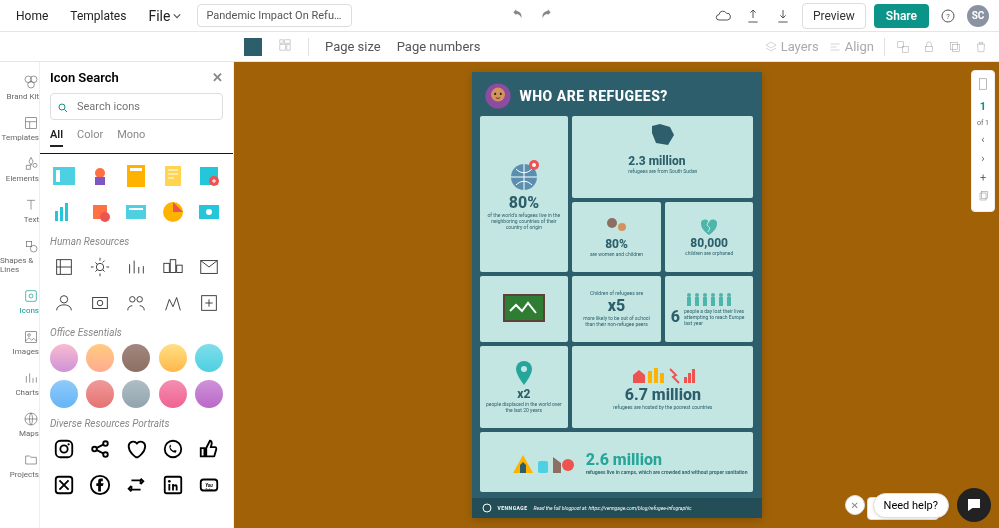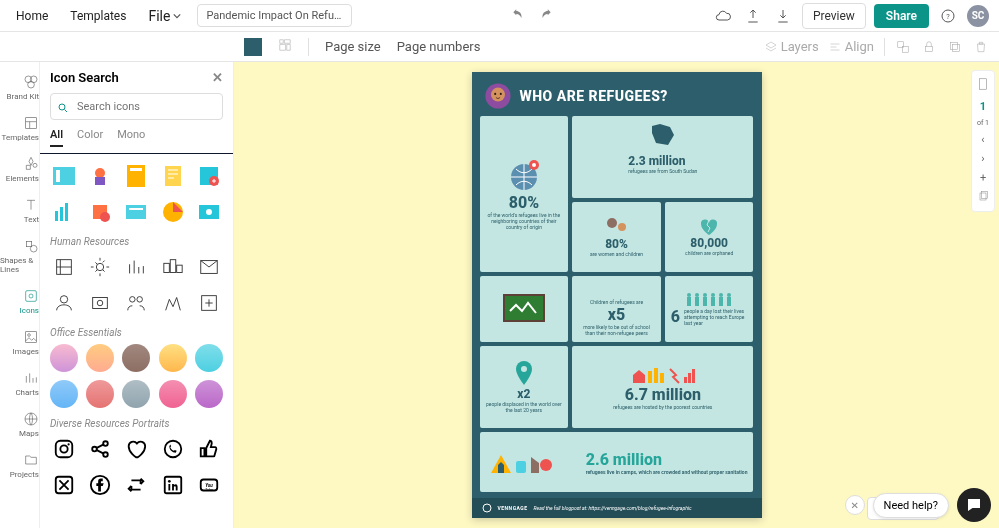--- a/index.html
+++ b/index.html
@@ -50,40 +50,40 @@
 .panel-body { flex: 1; overflow-y: auto; padding: 8px 10px; font-style: italic; }
 .panel-body::-webkit-scrollbar { width: 6px; }
 .panel-body::-webkit-scrollbar-thumb { background: #ccc; border-radius: 3px; }
 .icon-grid { display: grid; grid-template-columns: repeat(5, 1fr); gap: 8px; margin-bottom: 10px; }
 .icon-grid .cell { width: 28px; height: 28px; display: flex; align-items: center; justify-content: center; cursor: pointer; font-size: 20px; }
 .section-label { font-size: 10px; color: #888; margin: 6px 0; }
 .portrait-grid { display: grid; grid-template-columns: repeat(5, 1fr); gap: 8px; margin-bottom: 10px;}
 .portrait-grid .pcell { width: 28px; height: 28px; border-radius: 50%; cursor: pointer; }
 
 
-.canvas-wrap { flex: 1; background: #fef9c3; display: flex; justify-content: center; padding: 10px 0; overflow: auto; position: relative; }
+.canvas-wrap { flex: 1; background: #a16207; display: flex; justify-content: center; padding: 10px 0; overflow: auto; position: relative; }
 .page { width: 290px; background: #2c5f6b; box-shadow: 0 2px 8px rgba(0,0,0,0.2); display: flex; flex-direction: column; }
 .page-title { display: flex; align-items: center; gap: 8px; padding: 10px 12px 6px; }
 .page-title .hijab { width: 28px; height: 28px; }
 .page-title h1 { color: #fff; font-size: 14px; font-weight: 800; letter-spacing: 0.5px; }
 .grid-area { flex: 1; padding: 0 8px 6px; display: grid; grid-template-columns: 1fr 1fr 1fr; grid-template-rows: auto auto auto auto auto; gap: 4px; }
 .card { background: #c4e6e2; border-radius: 2px; padding: 6px; display: flex; flex-direction: column; align-items: center; justify-content: center; text-align: center; }
 .card .big { font-size: 16px; font-weight: 800; color: #2c5f6b; }
 .card .med { font-size: 12px; font-weight: 800; color: #2c5f6b; }
 .card .small { font-size: 5px; color: #2c5f6b; line-height: 1.2; }
 .card.c1 { grid-column: 1; grid-row: 1 / 3; }
 .card.c2 { grid-column: 2 / 4; grid-row: 1; flex-direction: column; gap: 6px; justify-content: flex-start; }
 .card.c3 { grid-column: 2; grid-row: 2; }
 .card.c4 { grid-column: 3; grid-row: 2; }
 .card.c5 { grid-column: 1; grid-row: 3; }
-.card.c6 { grid-column: 2; grid-row: 3; justify-content: flex-end; }
+.card.c6 { grid-column: 2; grid-row: 3; }
 .card.c7 { grid-column: 3; grid-row: 3; }
 .card.c8 { grid-column: 1; grid-row: 4; }
 .card.c9 { grid-column: 2 / 4; grid-row: 4; }
-.card.c10 { grid-column: 1 / 4; grid-row: 5; flex-direction: row; gap: 8px; justify-content: space-between; }
+.card.c10 { grid-column: 1 / 4; grid-row: 5; flex-direction: row; gap: 8px; justify-content: flex-end; }
 .page-foot { background: #234e58; color: #fff; font-size: 5px; padding: 5px 10px; display: flex; align-items: center; gap: 6px; }
 
 
 .float-right { position: absolute; right: 4px; top: 70px; width: 24px; background: #fff; border: 1px solid #eee; border-radius: 4px; display: flex; flex-direction: column; align-items: center; gap: 6px; padding: 6px 0; }
 .float-right .fitem { font-size: 11px; color: #666; cursor: pointer; }
 
 
 .bottom-right { position: absolute; right: 8px; bottom: 6px; display: flex; align-items: center; gap: 8px; }
 .help-pill { background: #fff; border: 1px solid #ddd; border-radius: 14px; padding: 5px 10px; font-size: 11px; cursor: pointer; box-shadow: 0 1px 3px rgba(0,0,0,0.1); }
 .close-x { width: 20px; height: 20px; border-radius: 50%; background: #fff; border: 1px solid #ddd; display: flex; align-items: center; justify-content: center; font-size: 10px; color: #888; cursor: pointer; }

